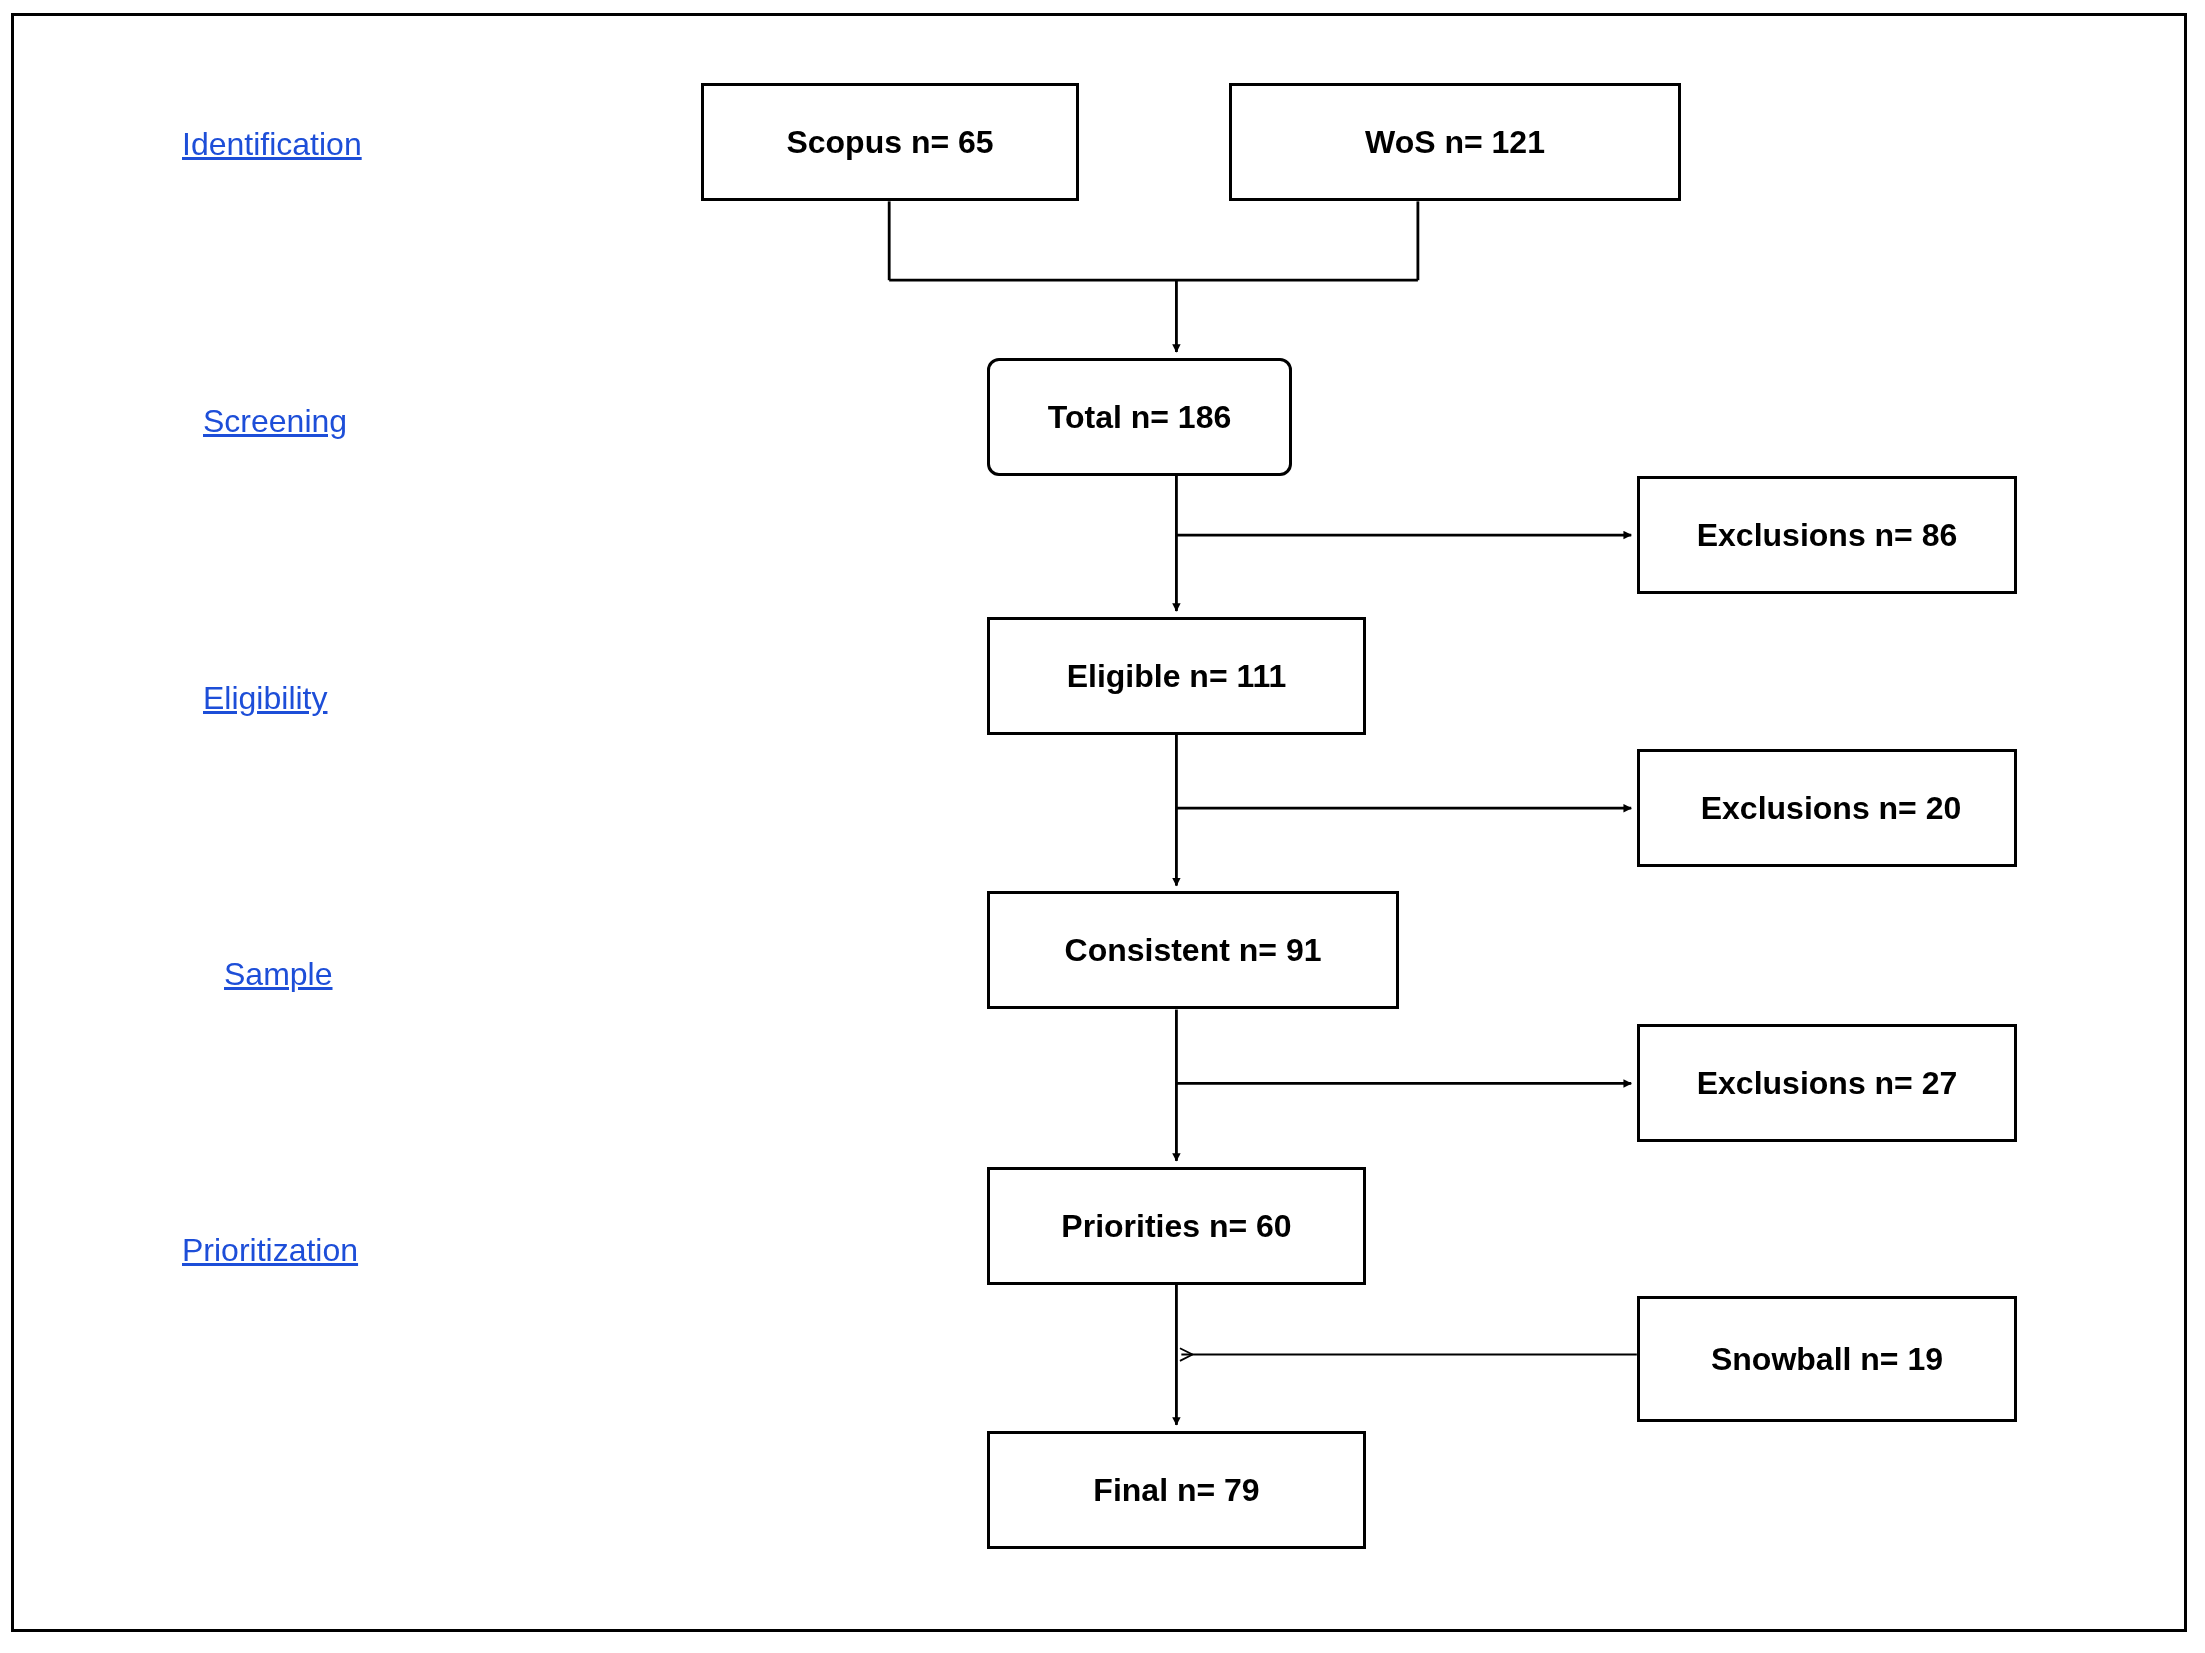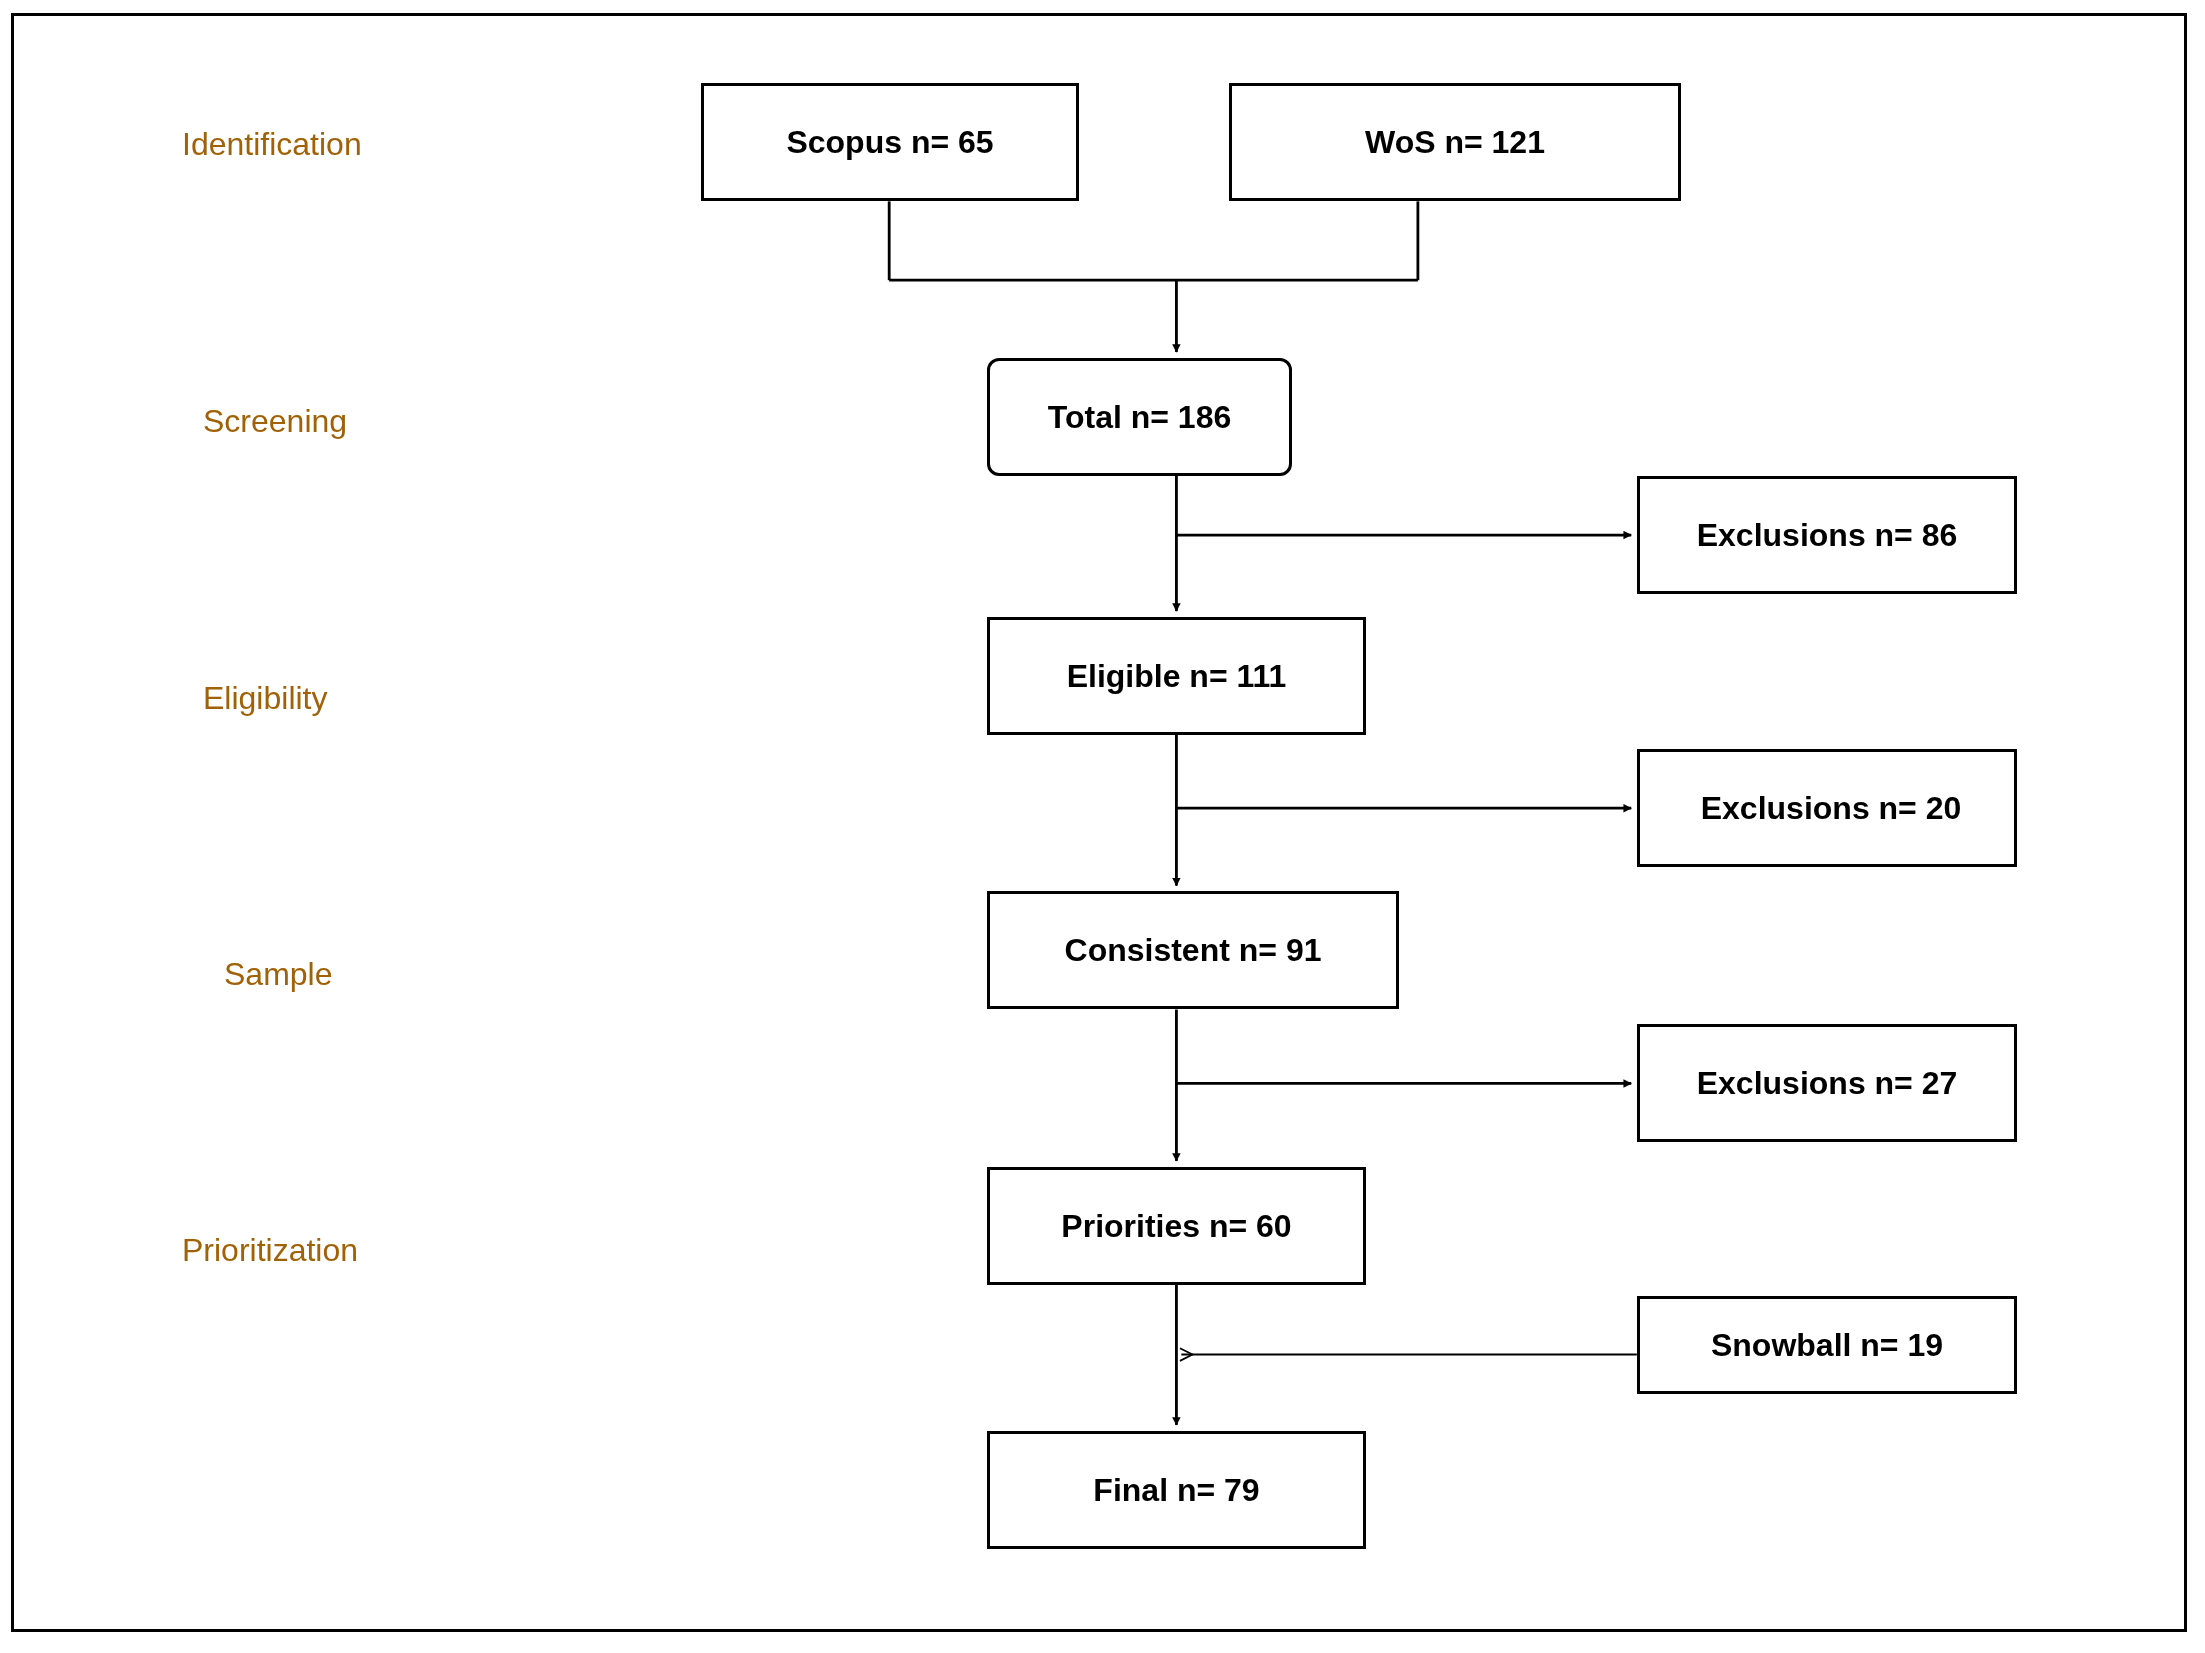--- a/index.html
+++ b/index.html
@@ -30,23 +30,24 @@
     position: absolute;
     left: 0;
     top: 0;
     width: 2205px;
     height: 1653px;
   }
   
   .stage-label {
     position: absolute;
     font-size: 32px;
-    color: #a16207;
+    color: #1d4ed8;
     white-space: nowrap;
     line-height: 1;
+    text-decoration: underline;
   }
   
   .flow-box {
     position: absolute;
     box-sizing: border-box;
     border: 3.5px solid #000000;
     background: #ffffff;
     display: flex;
     align-items: center;
     justify-content: center;
@@ -138,21 +139,21 @@
   </div>
 
   <div class="flow-box" style="left:1637px; top:1024px; width:380px; height:118px;">
     <span class="box-text">Exclusions n= 27</span>
   </div>
 
   <div class="flow-box" style="left:987px; top:1167px; width:379px; height:118px;">
     <span class="box-text">Priorities n= 60</span>
   </div>
 
-  <div class="flow-box" style="left:1637px; top:1296px; width:380px; height:98px;">
+  <div class="flow-box" style="left:1637px; top:1296px; width:380px; height:126px;">
     <span class="box-text">Snowball n= 19</span>
   </div>
 
   <div class="flow-box" style="left:987px; top:1431px; width:379px; height:118px;">
     <span class="box-text">Final n= 79</span>
   </div>
 
 </div>
 
 

